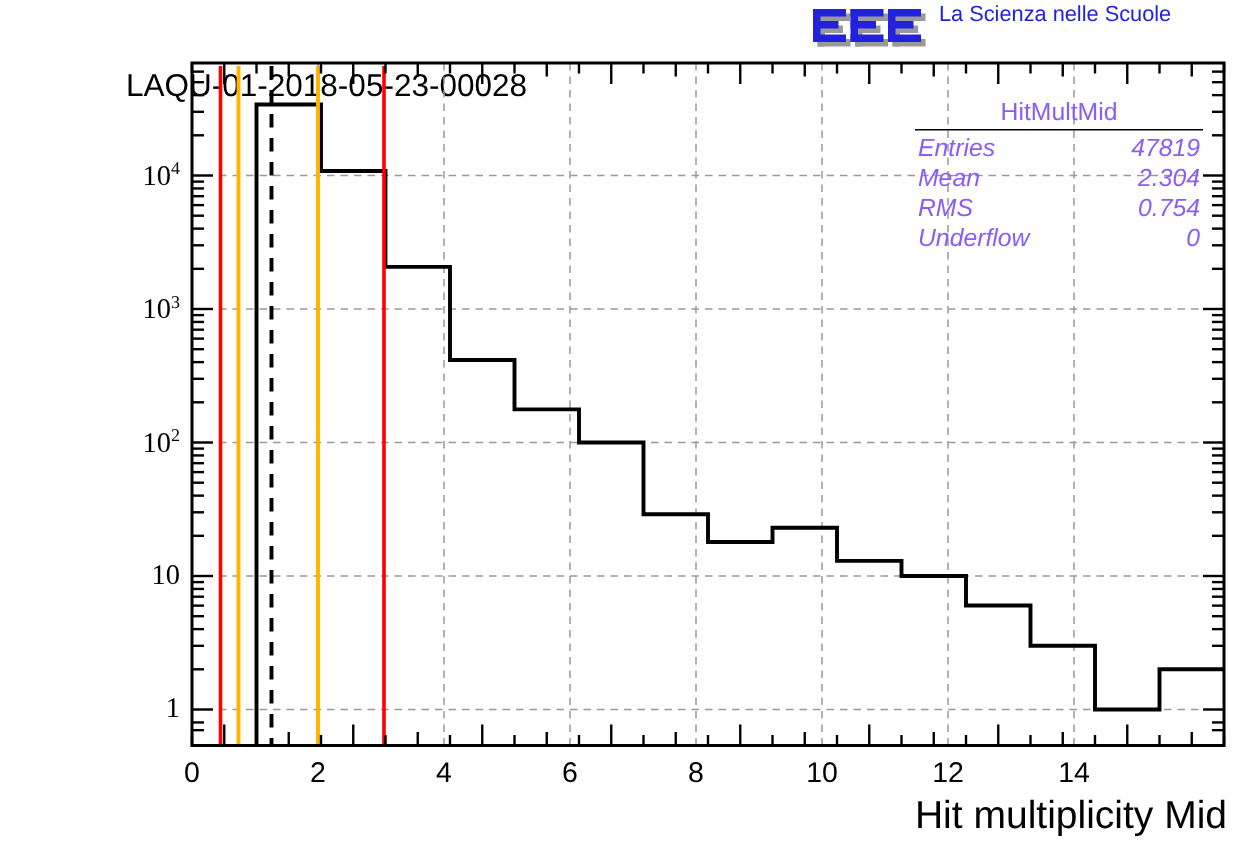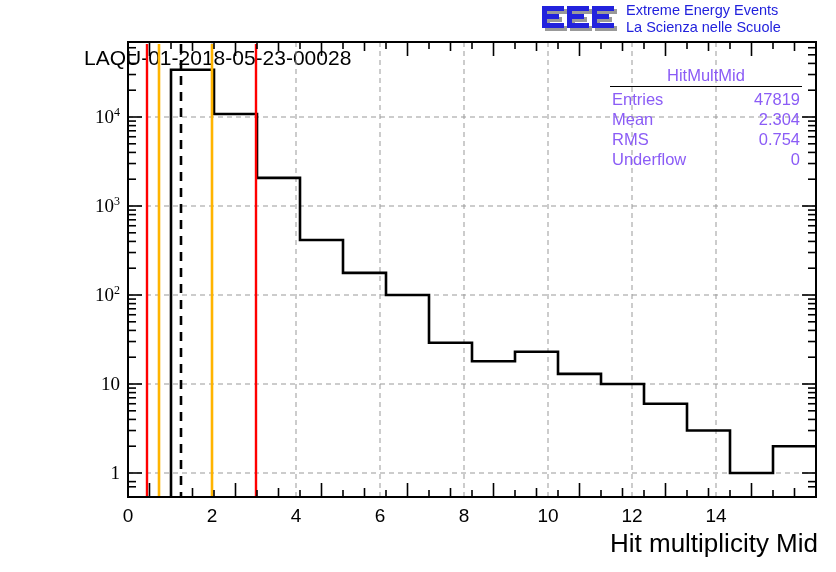--- a/index.html
+++ b/index.html
@@ -99,20 +99,21 @@
     padding-bottom: 1px;
     border-bottom: 1.4px solid #000;
     margin: 0 2px 2px 2px;
     font-size: 16.5px;
   }
   .stats-row {
     display: flex;
     justify-content: space-between;
     padding: 0 4px;
     line-height: 20px;
+    font-style: italic;
   }
   .stats-key { text-align: left; }
   .stats-val { text-align: right; }
 </style>
 </head>
 <body>
 
 <div class="abs" id="plot-title">LAQU-01-2018-05-23-00028</div>
 
 <div class="abs" id="eee-logo">
@@ -142,21 +143,20 @@
       <rect x="27" y="2" width="5" height="22"></rect>
       <rect x="27" y="10" width="17" height="5"></rect>
       <rect x="27" y="19" width="22" height="5"></rect>
       <rect x="52" y="2" width="22" height="5"></rect>
       <rect x="52" y="2" width="5" height="22"></rect>
       <rect x="52" y="10" width="17" height="5"></rect>
       <rect x="52" y="19" width="22" height="5"></rect>
     </g>
   </svg>
   <div id="eee-logo-text">
-    <span class="eee-line">Extreme Energy Events</span>
     <span class="eee-line">La Scienza nelle Scuole</span>
   </div>
 </div>
 
 <svg id="root-canvas" viewBox="0 0 836 572">
 
   <g stroke="#999999" stroke-width="1" stroke-dasharray="5,4">
     <line x1="128" y1="117" x2="816" y2="117"></line>
     <line x1="128" y1="206" x2="816" y2="206"></line>
     <line x1="128" y1="295" x2="816" y2="295"></line>

